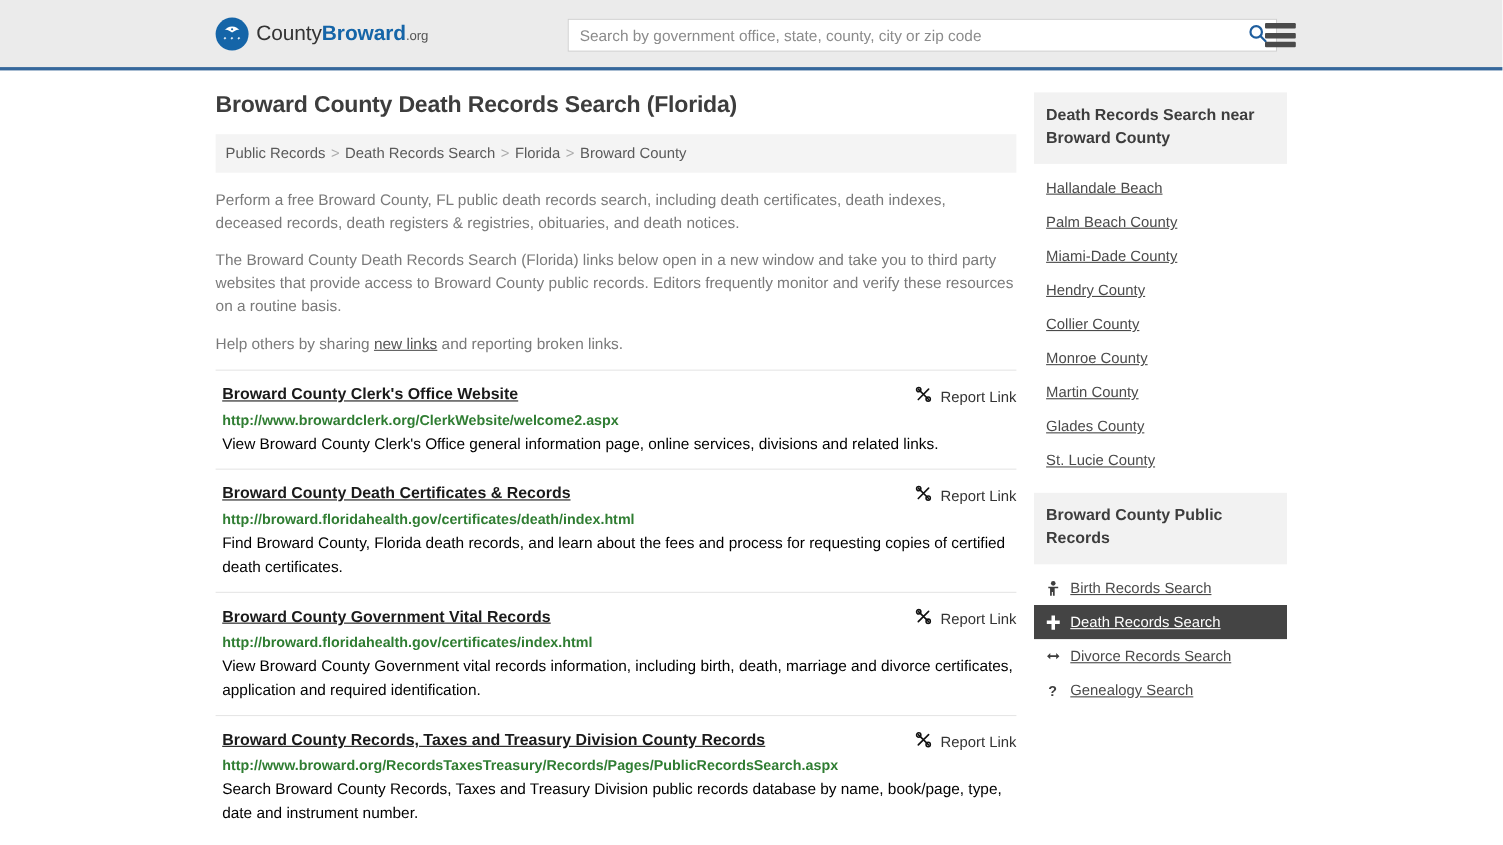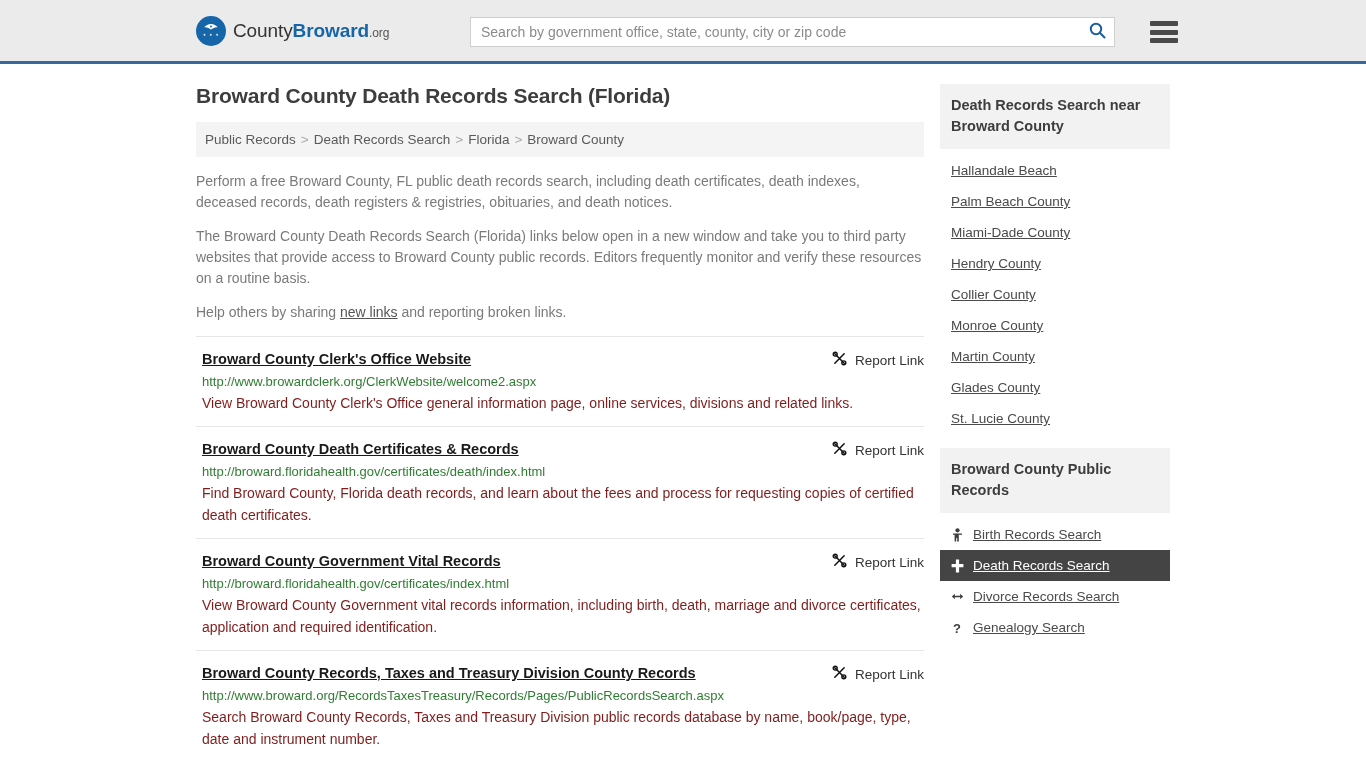--- a/index.html
+++ b/index.html
@@ -42,21 +42,21 @@
     font-size: 19px;
     color: #333333;
     letter-spacing: -0.1px;
     white-space: nowrap;
   }
   .logo-text .bold { font-weight: bold; color: #1565a8; }
   .logo-text .org { font-size: 12px; color: #555; }
 
   .search-area {
     position: absolute;
-    left: 470px;
+    left: 516px;
     top: 17px;
     width: 645px;
     height: 30px;
     background: #ffffff;
     border: 1px solid #cfcfcf;
     display: flex;
     align-items: center;
   }
   .search-input {
     flex: 1;
@@ -168,24 +168,25 @@
     padding-left: 20px;
     padding-top: 1px;
   }
   .result-url {
     display: block;
     font-size: 13px;
     color: #2f7d32;
     margin-top: 4px;
     line-height: 17px;
     word-break: break-all;
+    font-weight: bold;
   }
   .result-desc {
     font-size: 14px;
-    color: #7f1d1d;
+    color: #000000;
     line-height: 22px;
     margin-top: 2px;
   }
 
   
   .panel-head {
     background: #f2f2f2;
     padding: 11px 11px 12px 11px;
     font-size: 14.5px;
     font-weight: bold;

